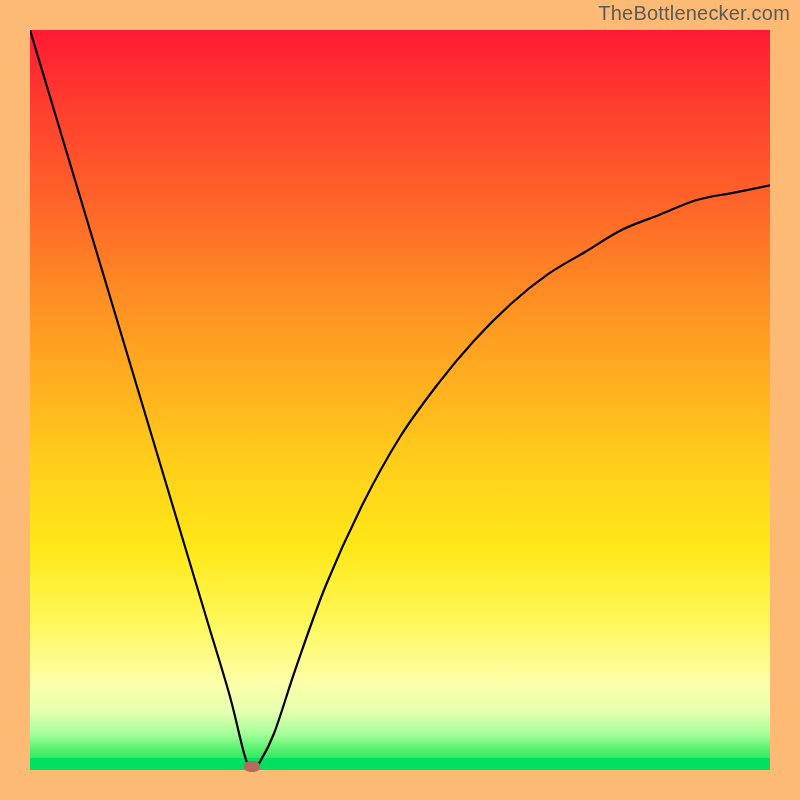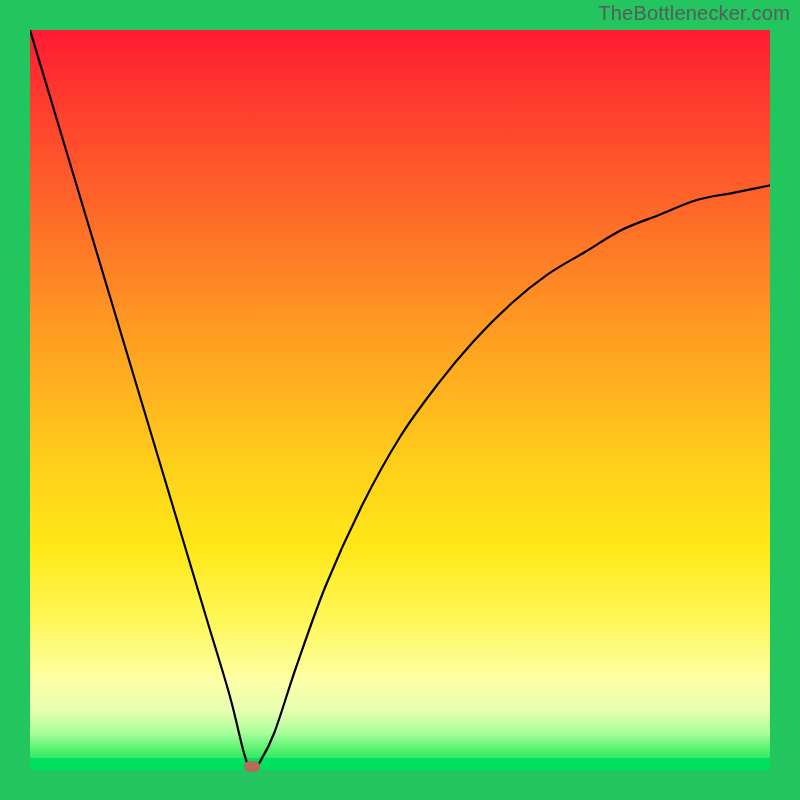--- a/index.html
+++ b/index.html
@@ -8,21 +8,21 @@
     width: 800px;
     height: 800px;
     overflow: hidden;
     background: #000;
     font-family: Arial, Helvetica, sans-serif;
   }
   .frame {
     position: relative;
     width: 800px;
     height: 800px;
-    background: #22c55e;
+    background: #fdba74;
   }
   .watermark {
     position: absolute;
     top: 2px;
     right: 10px;
     color: #5a5a5a;
     font-size: 20px;
     font-weight: 500;
     letter-spacing: 0.2px;
     z-index: 5;

